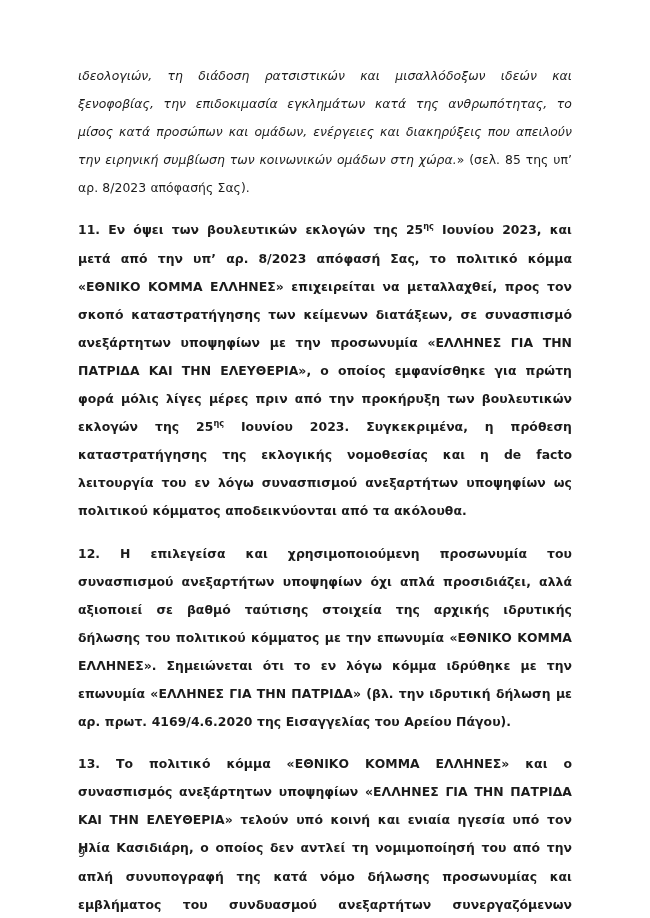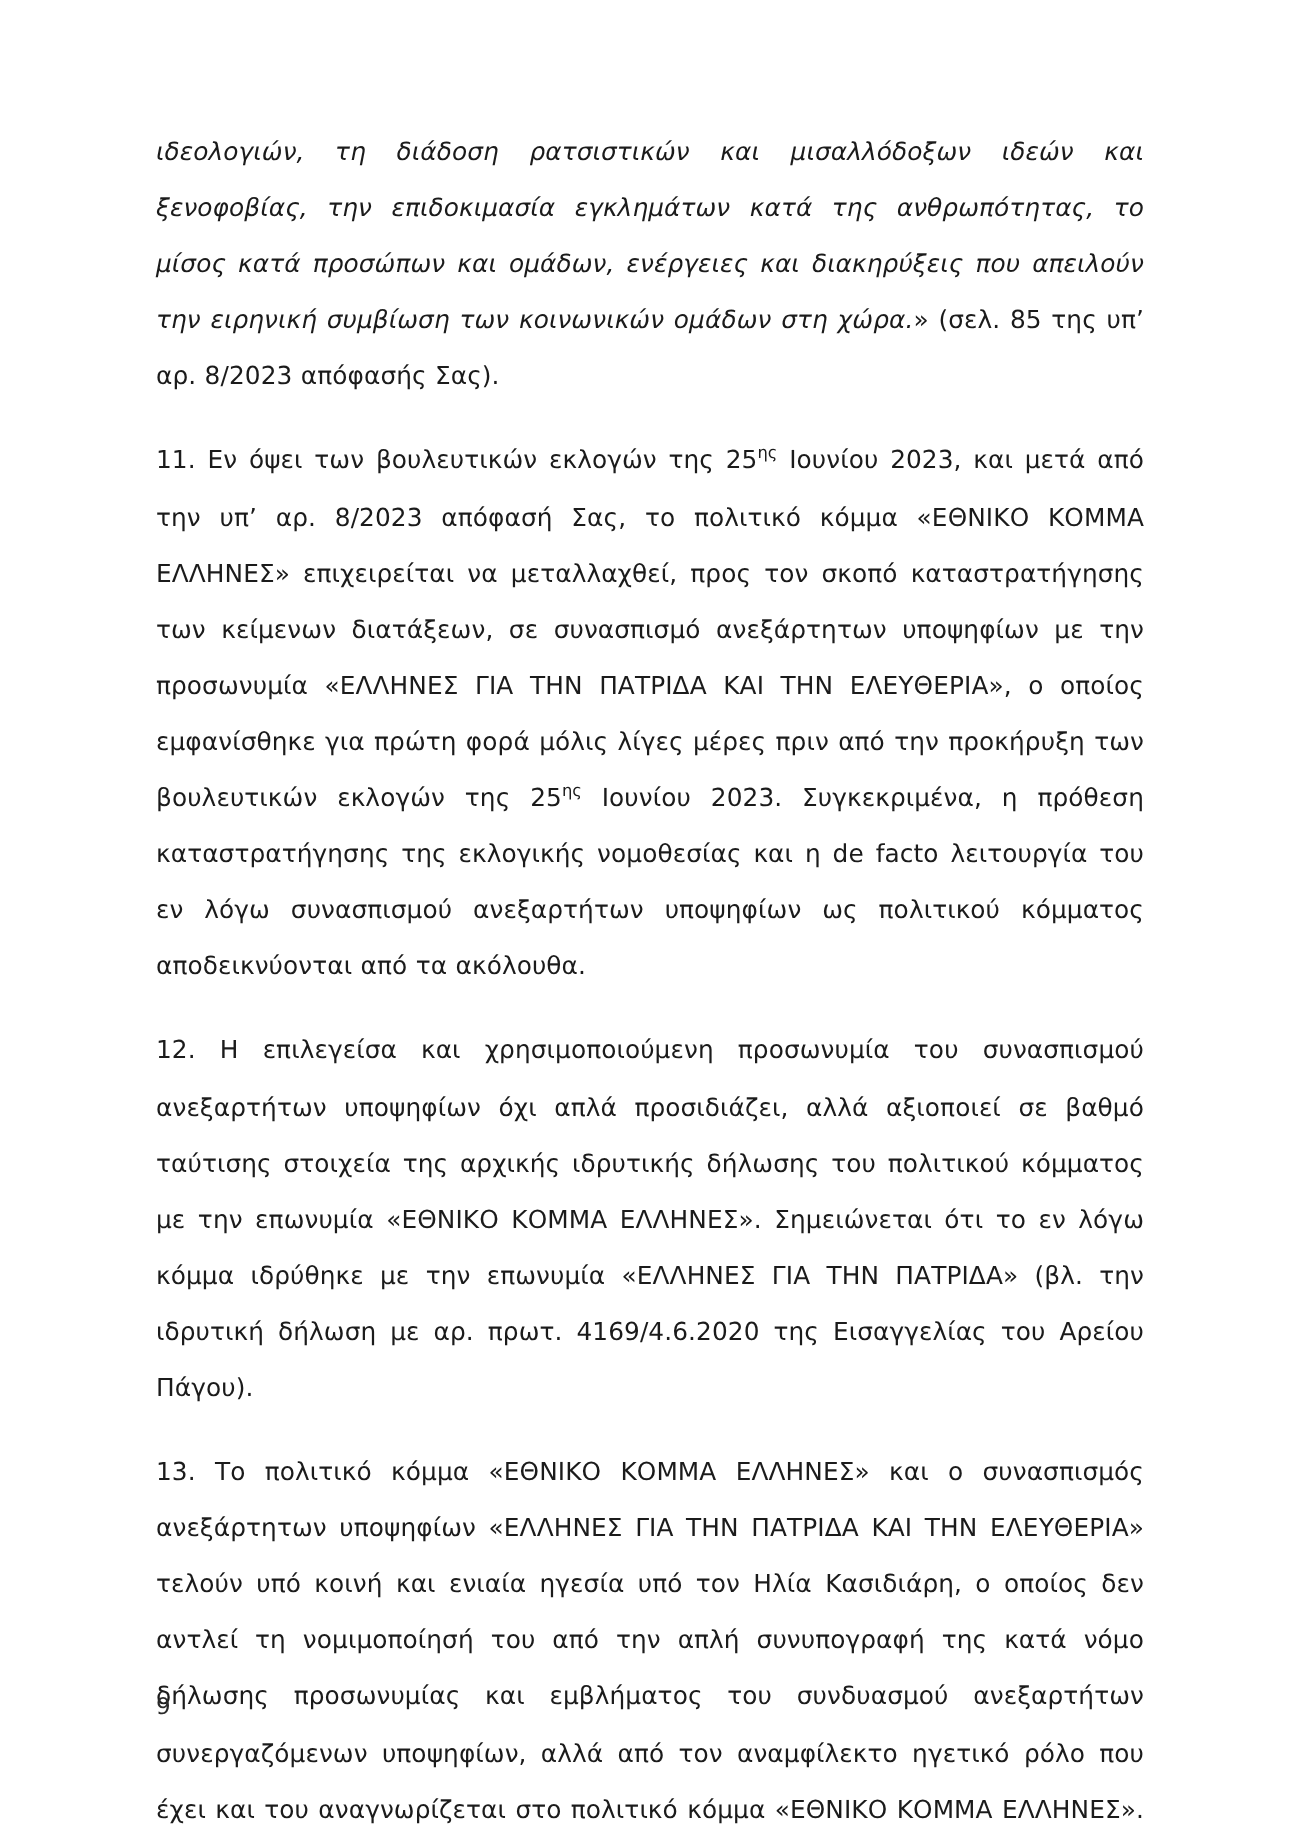--- a/index.html
+++ b/index.html
@@ -31,20 +31,21 @@
     text-justify: inter-word;
     font-size: 12.4px;
     line-height: 28.1px;
     letter-spacing: 0.05px;
     word-spacing: 0.2px;
     color: #1b1b1b;
     hyphens: none;
   }
   .para + .para {
     margin-top: 14px;
+    font-weight: bold;
   }
   .italic {
     font-style: italic;
   }
   .upright {
     font-style: normal;
   }
   sup.ord {
     font-size: 0.66em;
     vertical-align: super;

